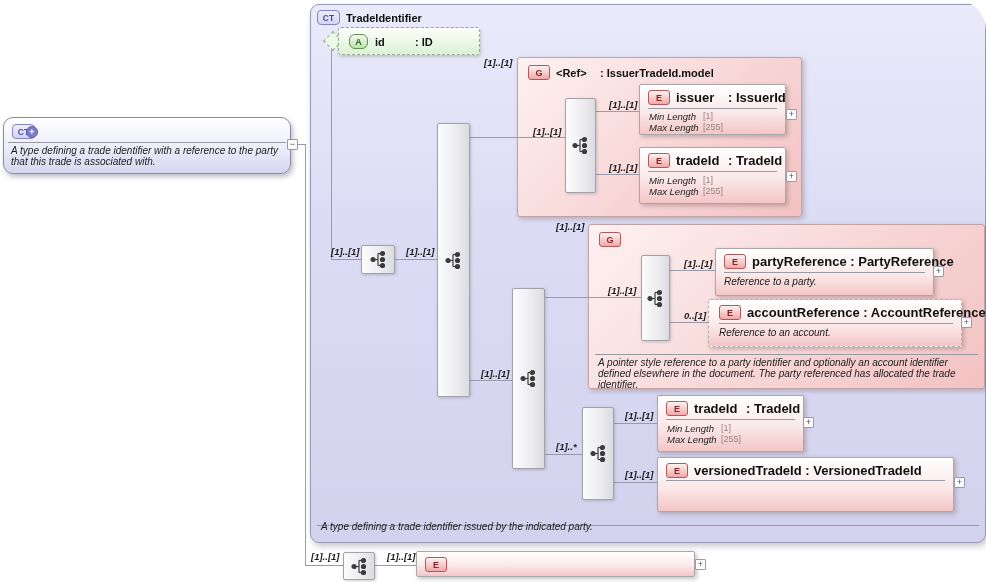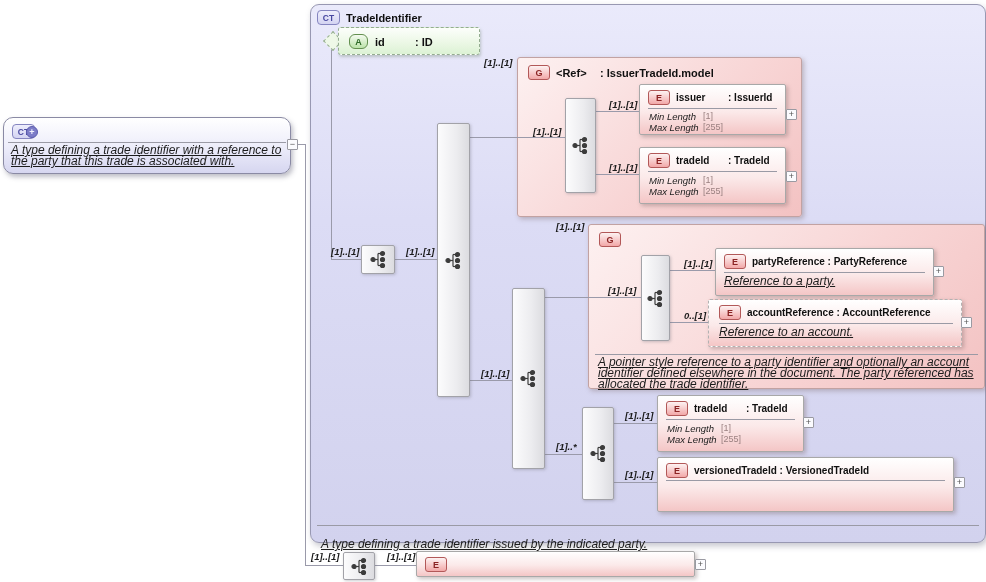--- a/index.html
+++ b/index.html
@@ -1,18 +1,18 @@
 <!DOCTYPE html>
 <html><head>
 <meta charset="utf-8">
 <style>
   html,body{margin:0;padding:0;background:#fff;}
   #canvas{
     position:relative;width:986px;height:582px;overflow:hidden;
-    font-family:"Liberation Sans",sans-serif;background:#ffffff;
+    font-family:"Liberation Sans",sans-serif;background:#ffffff;border-radius:30px;
   }
   
   .abs{position:absolute;}
   .type-box{
     border:1px solid #8a8aa4;border-radius:10px;
     background:linear-gradient(180deg,#ffffff 0%,#ececfa 55%,#d6d6f0 100%);
     box-shadow:2px 3px 5px rgba(110,110,130,.45);
   }
   .big-box{
     border:1px solid #9898b2;border-radius:9px;
@@ -40,25 +40,25 @@
   }
   .bar{
     border:1px solid #a2a2a8;border-radius:2px;
     background:linear-gradient(90deg,#fcfcfd 0%,#ececef 60%,#dcdce0 100%);
     box-shadow:1px 1px 3px rgba(110,110,120,.35);
     display:flex;align-items:center;justify-content:center;
   }
   
   .hdr{display:flex;align-items:center;}
   .title{font-weight:bold;font-size:11px;color:#101010;white-space:nowrap;}
-  .etitle{font-weight:bold;font-size:10px;color:#101010;white-space:nowrap;}
+  .etitle{font-weight:bold;font-size:13px;color:#101010;white-space:nowrap;}
   .nm-40{display:inline-block;min-width:40px;}
   .nm-44{display:inline-block;min-width:44px;}
   .nm-52{display:inline-block;min-width:52px;}
-  .ann{font-style:italic;font-size:12px;color:#1c1c1c;line-height:11px;text-decoration:underline;}
+  .ann{font-style:italic;font-size:10px;color:#1c1c1c;line-height:11px;}
   .card{position:absolute;font-size:9.5px;font-weight:bold;font-style:italic;color:#1a1a1a;white-space:nowrap;}
   .facet-label{font-style:italic;font-size:9.5px;color:#222;}
   .facet-value{font-size:9px;color:#9a8080;}
   .facet-row{position:absolute;left:9px;display:flex;}
   .facet-row .facet-label{width:54px;}
   
   .badge{
     display:inline-flex;align-items:center;justify-content:center;
     font-weight:bold;border-radius:3px;flex:none;
   }
@@ -87,21 +87,21 @@
 <body>
 
 <div id="canvas">
 
   <div class="abs big-box" style="left:310px;top:4px;width:674px;height:537px;">
     <div class="hdr" style="position:absolute;left:6px;top:5px;gap:6px;">
       <span class="badge badge-purple">CT</span>
       <span class="title">TradeIdentifier</span>
     </div>
     <div class="sep" style="left:6px;right:6px;top:520px;"></div>
-    <div class="ann" style="position:absolute;left:10px;top:534px;width:650px;">A type defining a trade identifier issued by the indicated party.</div>
+    <div class="ann" style="position:absolute;left:10px;top:516px;width:650px;">A type defining a trade identifier issued by the indicated party.</div>
   </div>
 
   <div class="abs type-box" style="left:3px;top:117px;width:286px;height:55px;">
     <div class="hdr" style="position:absolute;left:8px;top:6px;gap:8px;">
       <span class="badge badge-purple" style="position:relative;">
         <span>CT</span>
         <span class="plus-circle">+</span>
       </span>
     </div>
     <div class="sep" style="left:4px;right:4px;top:24px;"></div>

